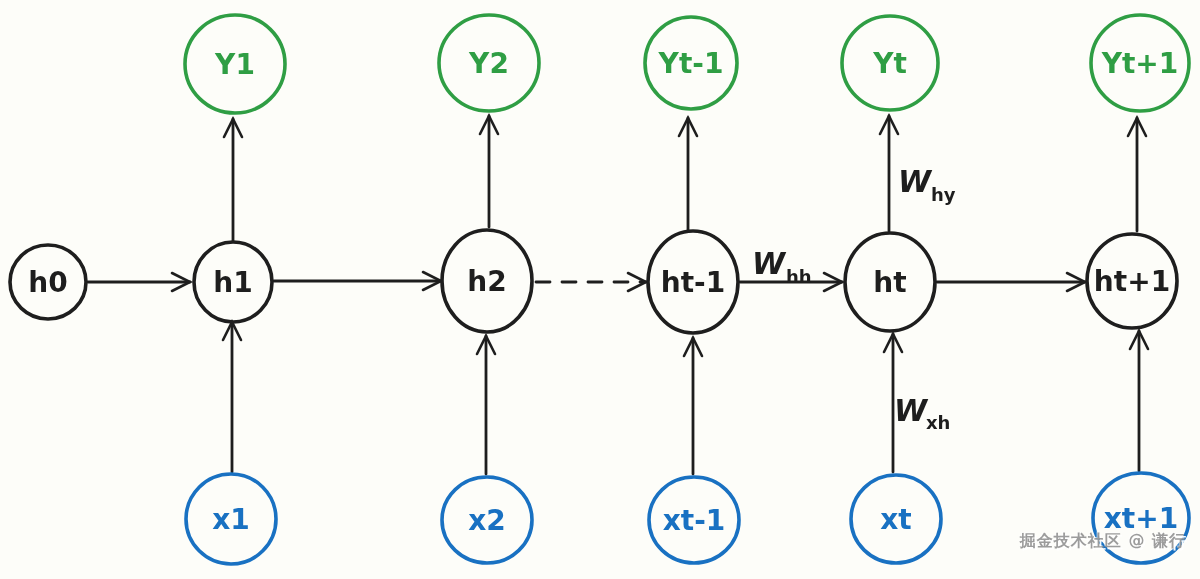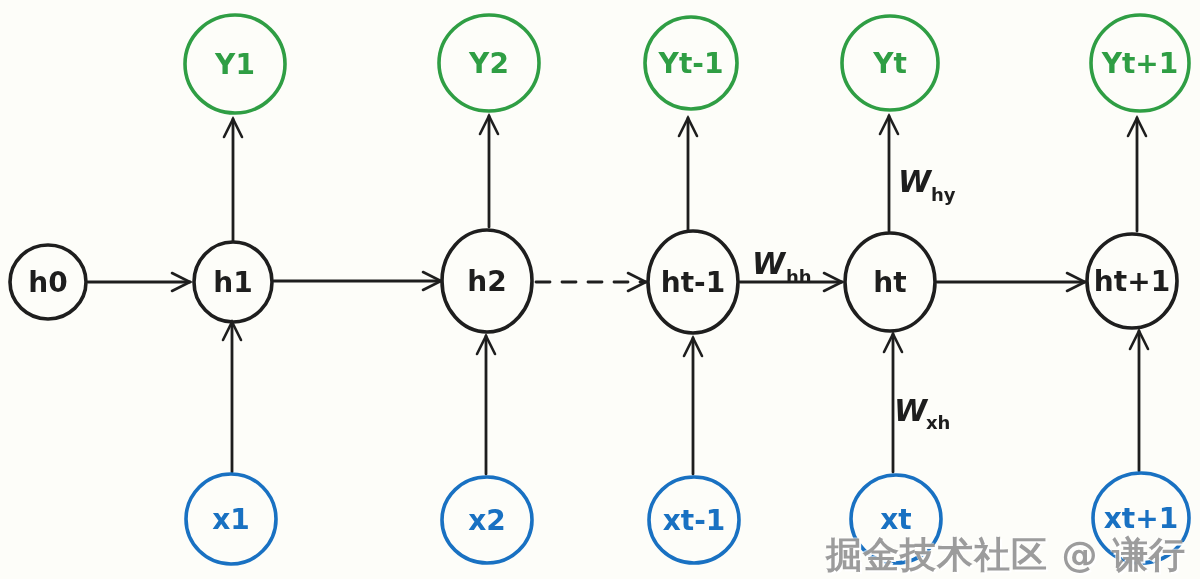--- a/index.html
+++ b/index.html
@@ -35,21 +35,21 @@
     font-family: "DejaVu Sans", sans-serif;
     font-size: 18px;
     font-weight: 700;
   }
   .edge { stroke-linecap: round; }
   .edge-dashed { stroke-dasharray: 14 12; }
   .watermark {
     position: absolute;
     right: 14px;
     top: 531px;
-    font-size: 36px;
+    font-size: 16px;
     font-weight: 600;
     letter-spacing: 1px;
     color: rgba(148,148,148,0.92);
     text-shadow: 2px 2px 0 rgba(255,255,255,0.95), -1px -1px 0 rgba(255,255,255,0.6);
     white-space: nowrap;
   }
 </style>
 </head>
 <body>
 

